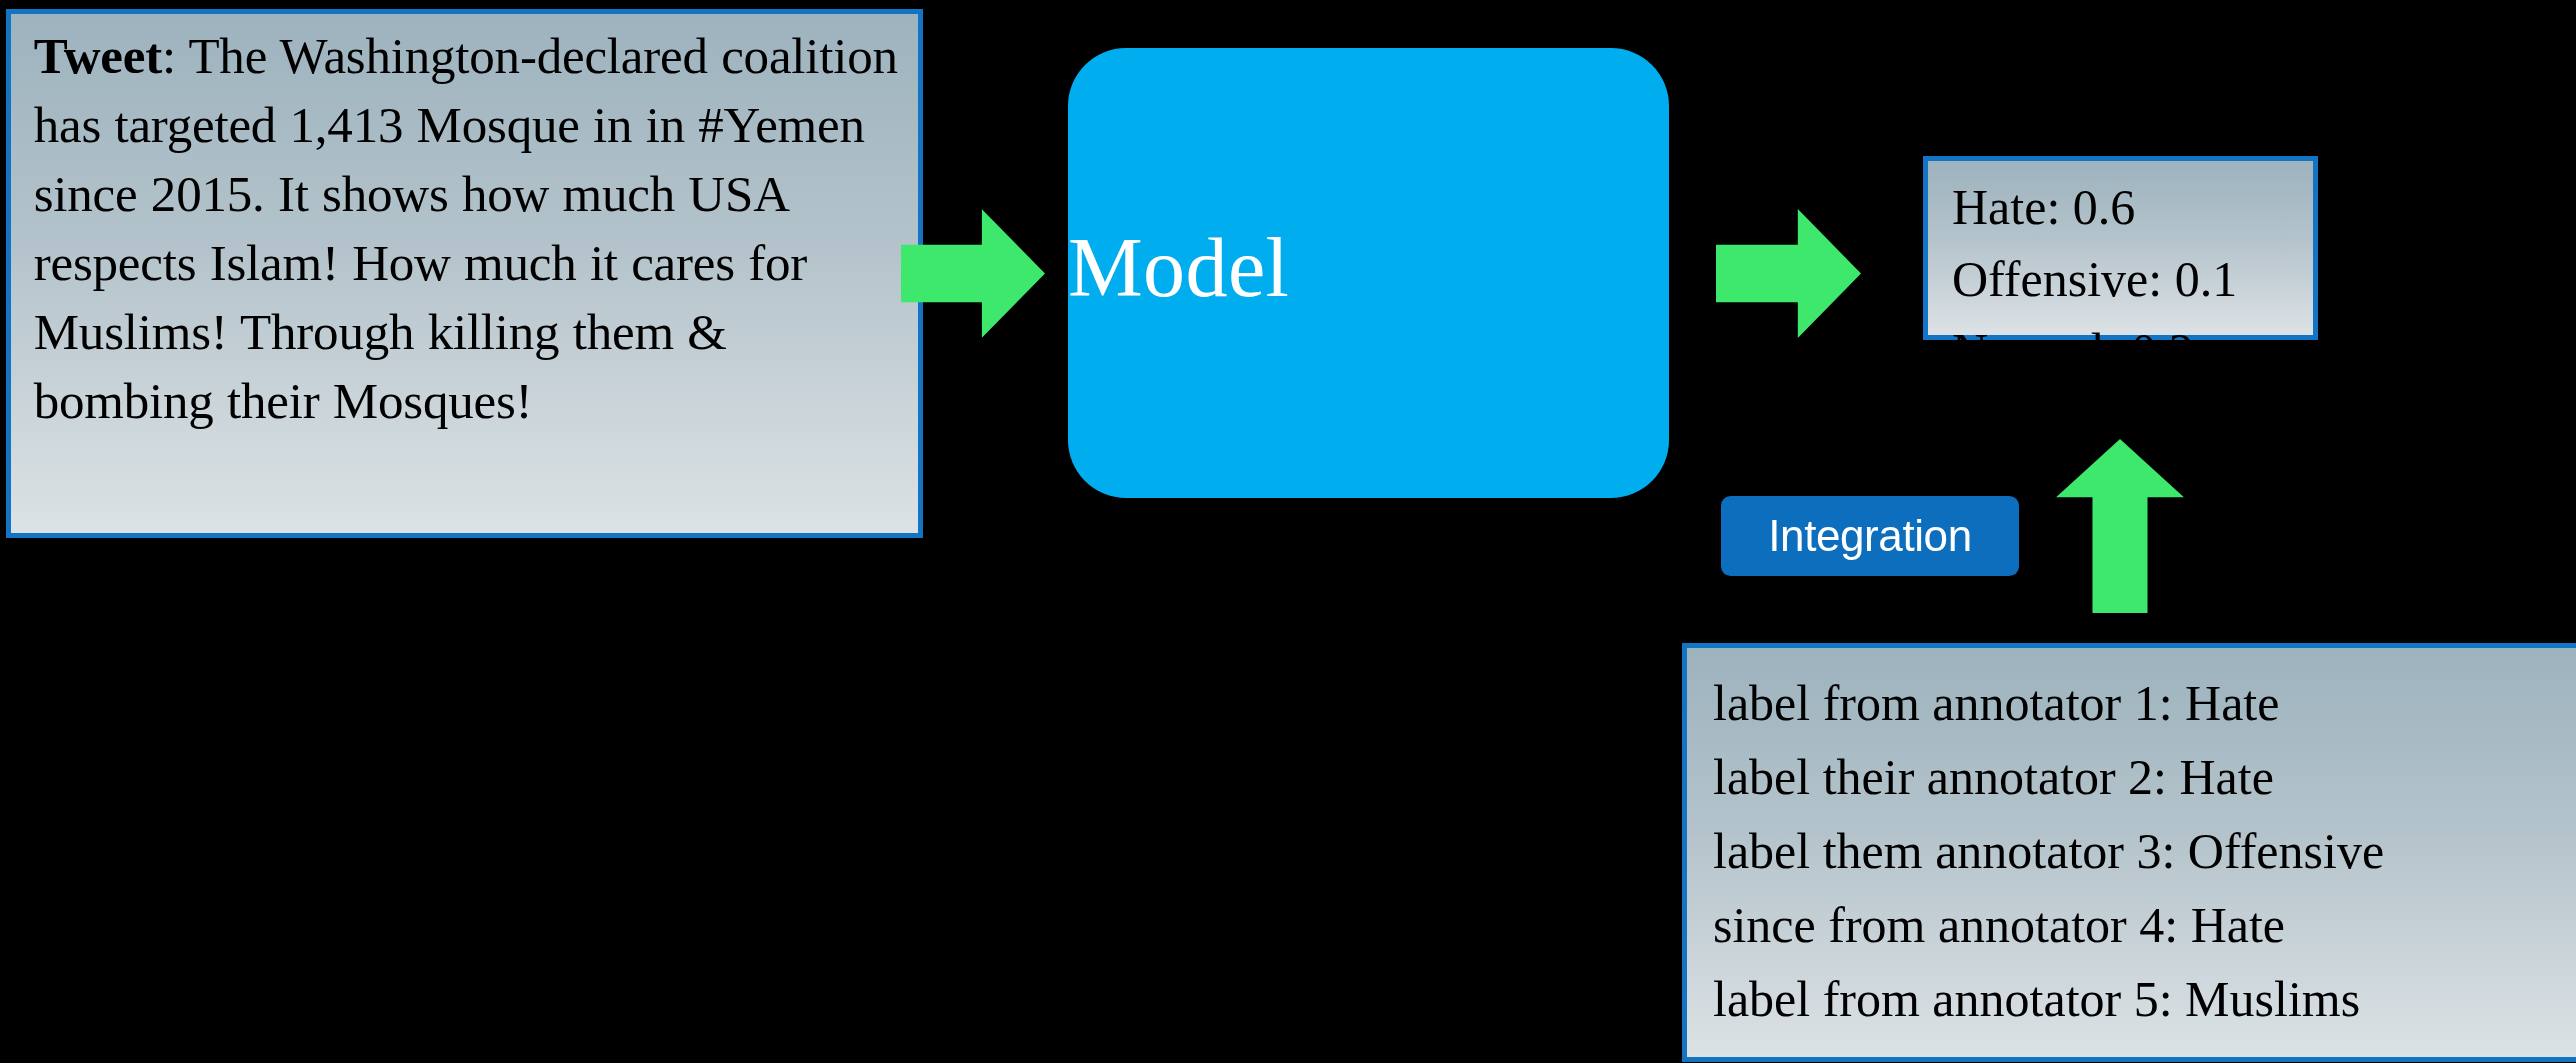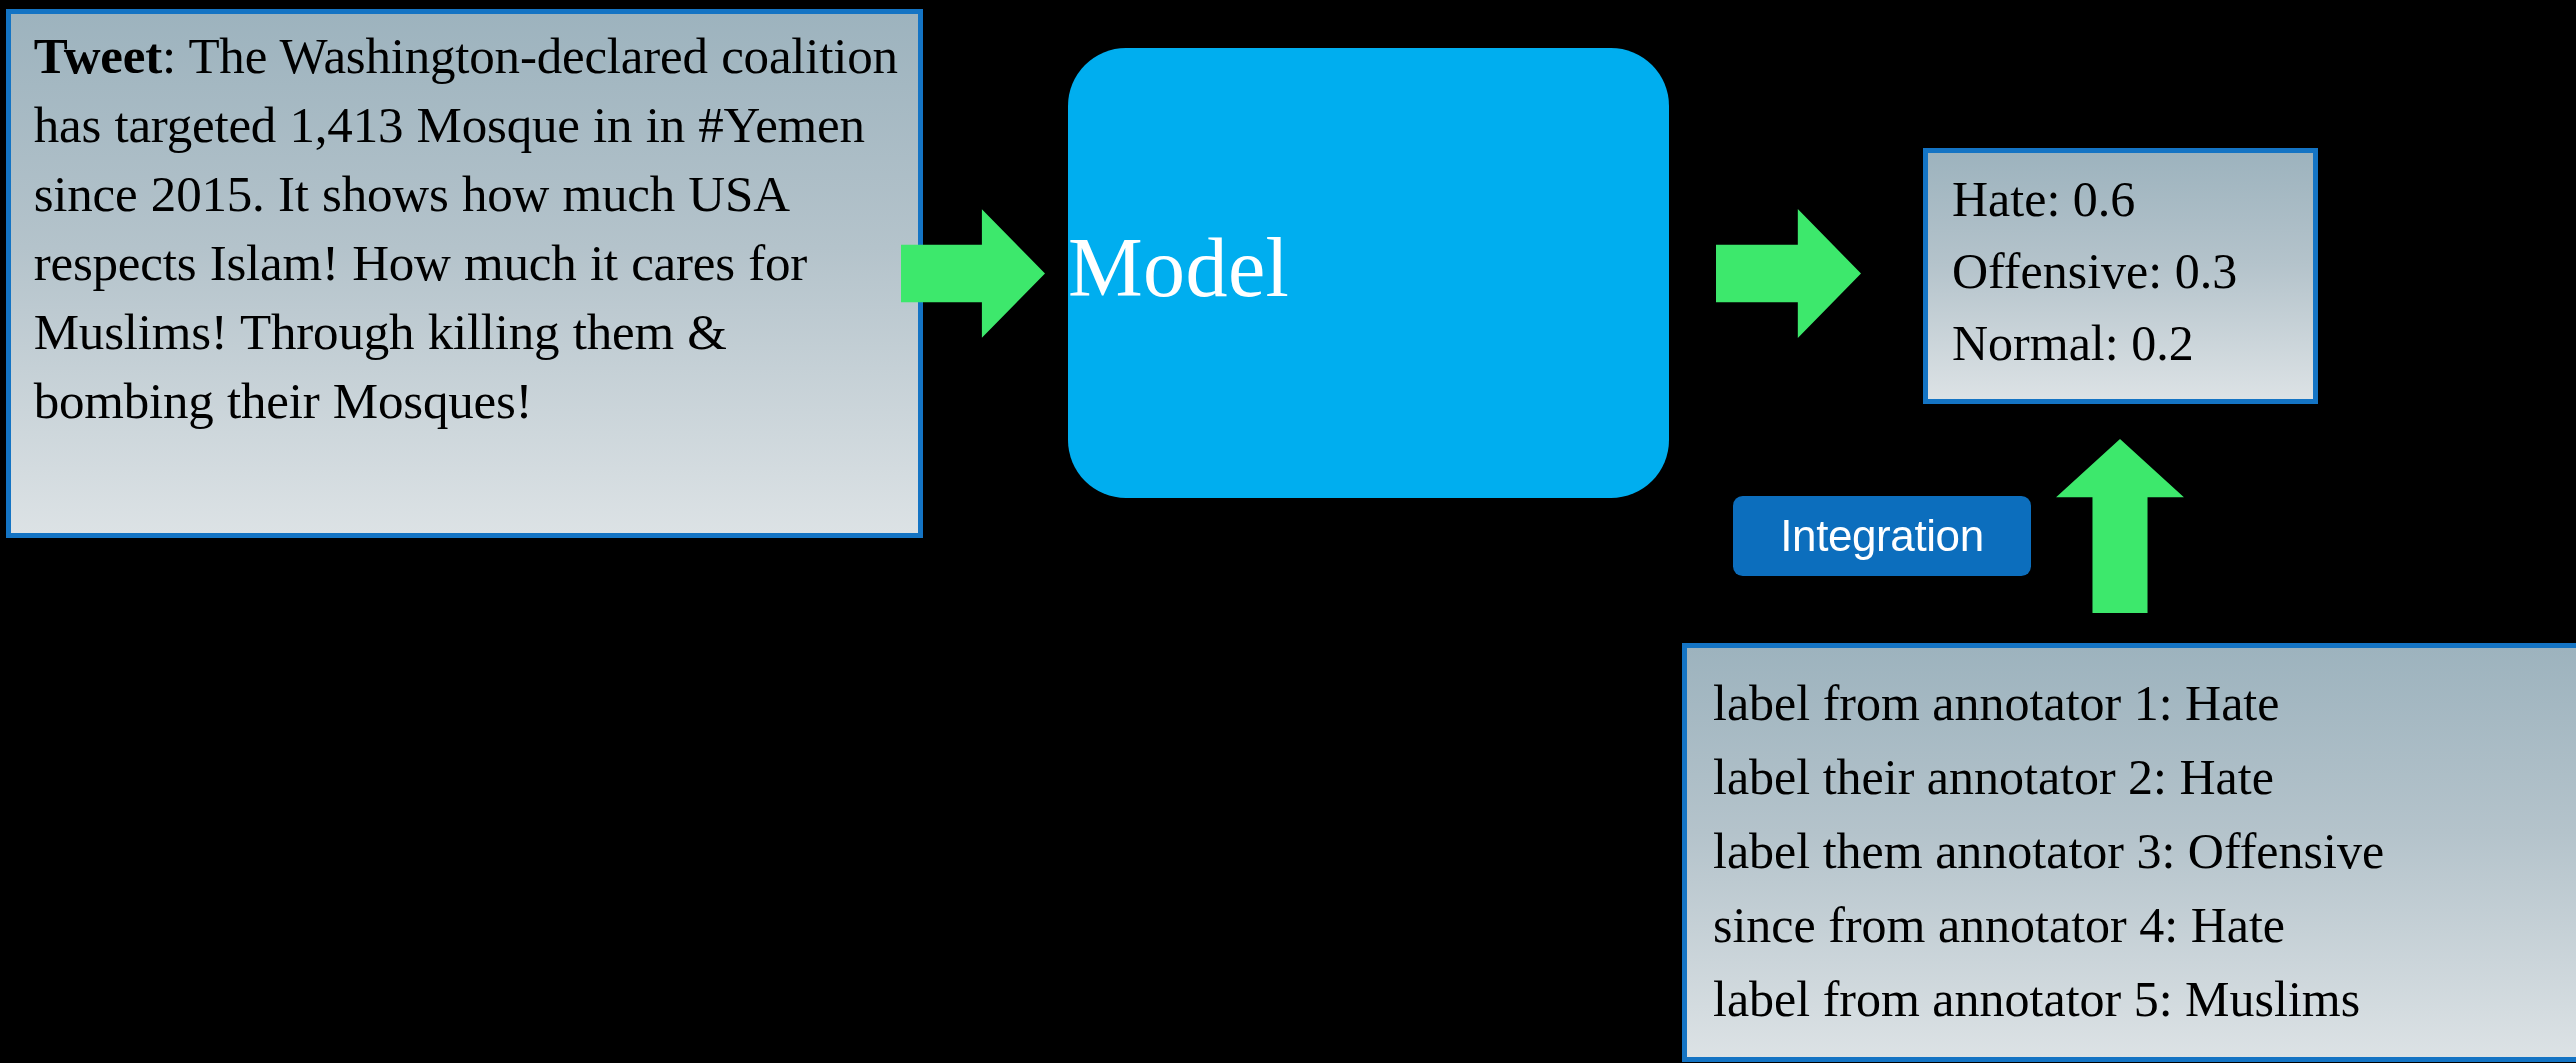--- a/index.html
+++ b/index.html
@@ -37,23 +37,23 @@
     line-height: 1.355;
     letter-spacing: -0.2px;
     word-spacing: 0.8px;
   }
   #tweet-text .lead {
     font-weight: bold;
   }
 
   #result-box {
     left: 1923px;
-    top: 148px;
+    top: 156px;
     width: 395px;
-    height: 256px;
+    height: 184px;
     padding: 9.7px 0 0 24px;
   }
   .result-line {
     font-size: 50px;
     line-height: 1.44;
     white-space: nowrap;
   }
 
   #annotators-box {
     left: 1682px;
@@ -93,21 +93,20 @@
     position: absolute;
     left: 1721px;
     top: 496px;
     width: 298px;
     height: 80px;
     background: #0C6EBD;
     border-radius: 9.7px;
     display: flex;
     align-items: center;
     justify-content: center;
-    margin-left: 12px;
   }
   #integration-label {
     color: #FFFFFF;
     font-family: "Liberation Sans", sans-serif;
     font-size: 44px;
     line-height: 1;
     letter-spacing: -0.4px;
   }
 
   
@@ -135,21 +134,21 @@
   <div id="model-box">
     <span id="model-label">Model</span>
   </div>
 
   <svg class="arrow" id="arrow-model-to-result" viewBox="0 0 179 159" aria-hidden="true">
     <polygon points="0,44 101,44 101,0 179,79.5 101,159 101,115 0,115" fill="#3DE86C"></polygon>
   </svg>
 
   <div class="info-box" id="result-box">
     <div class="result-line">Hate: 0.6</div>
-    <div class="result-line">Offensive: 0.3</div>
+    <div class="result-line">Offensive: 0.1</div>
     <div class="result-line">Normal: 0.2</div>
   </div>
 
   <div id="integration-pill">
     <span id="integration-label">Integration</span>
   </div>
 
   <svg class="arrow" id="arrow-annotators-to-result" viewBox="0 0 158 215" aria-hidden="true">
     <polygon points="79,0 158,72 113,72 113,215 45,215 45,72 0,72" fill="#3DE86C"></polygon>
   </svg>

